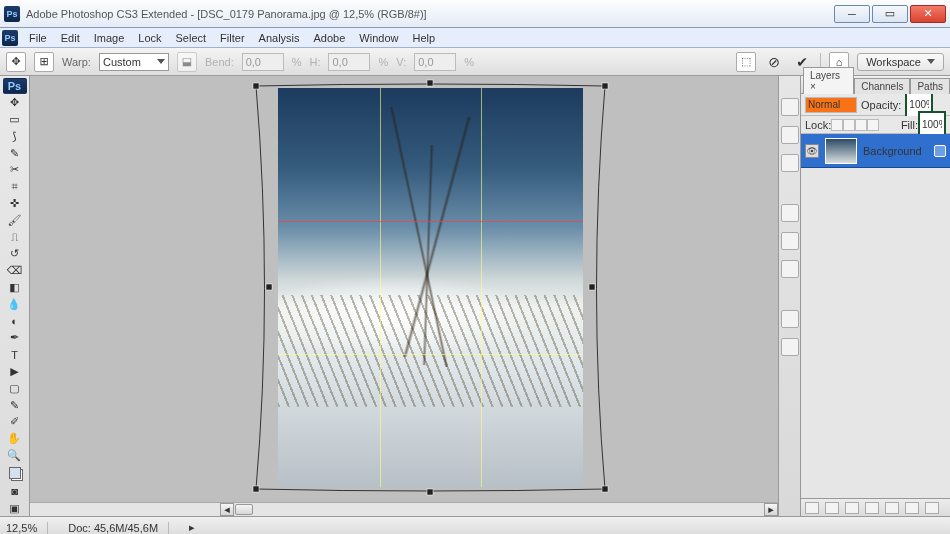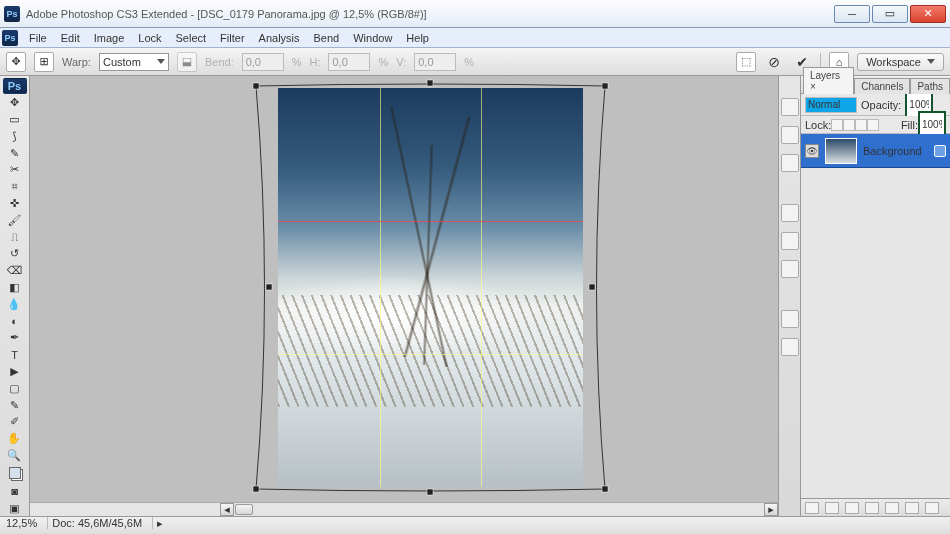--- a/index.html
+++ b/index.html
@@ -44,33 +44,33 @@
 .warpbox{position:absolute;left:218px;top:4px;width:365px;height:413px;pointer-events:none}
 .warpbox svg{width:100%;height:100%;overflow:visible}
 .handle{fill:#222;stroke:#fff;stroke-width:.5}
 .rt-dock{width:22px;background:linear-gradient(#e6e6e6,#d9d9d9);border-left:1px solid #999;display:flex;flex-direction:column;align-items:center;padding-top:22px;gap:10px}
 .dk-ic{width:18px;height:18px;border:1px solid #aaa;background:#f3f3f3;border-radius:2px}
 .panels{width:150px;background:#d7d7d7;border-left:1px solid #999;display:flex;flex-direction:column}
 .panel-tabs{height:18px;background:linear-gradient(#efefef,#dcdcdc);display:flex;align-items:flex-end;padding-left:2px;border-bottom:1px solid #999;gap:0}
 .ptab{padding:2px 6px;border:1px solid #999;border-bottom:none;background:#e3e3e3;font-size:10px;color:#444;cursor:default;position:relative;top:1px}
 .ptab.active{background:#f4f4f4}
 .panel-opts{height:22px;background:#e8e8e8;border-bottom:1px solid #bbb;display:flex;align-items:center;padding:0 4px;gap:4px;font-size:10px;color:#888}
-.po-sel{width:52px;height:16px;border:1px solid #bbb;background:#0ea5e9;font-size:10px;padding:0 2px}
+.po-sel{width:52px;height:16px;border:1px solid #bbb;background:#f97316;font-size:10px;padding:0 2px}
 .po-num{width:28px;height:28px;border:2px solid #14532d;background:#fff;font-size:10px;text-align:right;padding:0 2px}
 .panel-lock{height:18px;background:#e8e8e8;border-bottom:1px solid #bbb;display:flex;align-items:center;padding:0 4px;font-size:10px;color:#888}
 .lk-ic{width:12px;height:12px;border:1px solid #bbb;background:#f5f5f5}
 .layers-list{flex:1;background:#e6e6e6;overflow:auto}
 .layer-row{height:34px;background:#2f6fcd;display:flex;align-items:center;color:#fff;gap:6px;padding:0 4px;border-bottom:1px solid #164a99}
 .layer-vis{width:14px;height:14px;background:#ddd;border:1px solid #888;display:flex;align-items:center;justify-content:center;color:#333;font-size:9px}
 .layer-thumb{width:32px;height:26px;background:linear-gradient(#2d4b67,#d8dedf);border:1px solid #fff}
 .layer-name{}
 .layer-lock{margin-left:auto;width:12px;height:12px;background:#6ea0e6;border:1px solid #fff;border-radius:2px}
 .panel-footer{height:18px;background:linear-gradient(#ececec,#dcdcdc);border-top:1px solid #999;display:flex;align-items:center;gap:6px;padding:0 4px;color:#666}
 .panel-footer .fic{width:14px;height:12px;border:1px solid #aaa;background:#f3f3f3}
-.statusbar{height:18px;background:linear-gradient(#f0f0f0,#dedede);border-top:1px solid #999;display:flex;align-items:flex-start;padding:0 6px;gap:4px;font-size:10px;color:#555}
+.statusbar{height:18px;background:linear-gradient(#f0f0f0,#dedede);border-top:1px solid #999;display:flex;align-items:flex-end;padding:0 6px;gap:20px;font-size:10px;color:#555}
 .status-seg{border-right:1px solid #bbb;padding-right:10px}
 .tri{width:0;height:0;border-left:4px solid transparent;border-right:4px solid transparent;border-top:5px solid #555;display:inline-block}
 .scrollh{height:14px;background:#e5e5e5;border-top:1px solid #aaa;position:relative}
 .scrollh .thumb{position:absolute;left:205px;width:18px;top:1px;bottom:1px;background:linear-gradient(#f6f6f6,#d6d6d6);border:1px solid #999;border-radius:2px}
 .scrollh .arrow{position:absolute;top:0;bottom:0;width:14px;background:linear-gradient(#f6f6f6,#d6d6d6);border:1px solid #999;display:flex;align-items:center;justify-content:center}
 .scrollh .arrow.l{left:190px}
 .scrollh .arrow.r{right:0}
 </style>
 </head>
 <body>
@@ -87,21 +87,21 @@
 
 <div class="menubar">
   <div class="psicon">Ps</div>
   <span class="menuitem">File</span>
   <span class="menuitem">Edit</span>
   <span class="menuitem">Image</span>
   <span class="menuitem">Lock</span>
   <span class="menuitem">Select</span>
   <span class="menuitem">Filter</span>
   <span class="menuitem">Analysis</span>
-  <span class="menuitem">Bend</span>
+  <span class="menuitem">Adobe</span>
   <span class="menuitem">Window</span>
   <span class="menuitem">Help</span>
 </div>
 
 <div class="optionsbar">
   <div class="opt-icon">✥</div>
   <div class="opt-icon">⊞</div>
   <span class="opt-label">Warp:</span>
   <div class="opt-select">
     <span>Custom</span>

